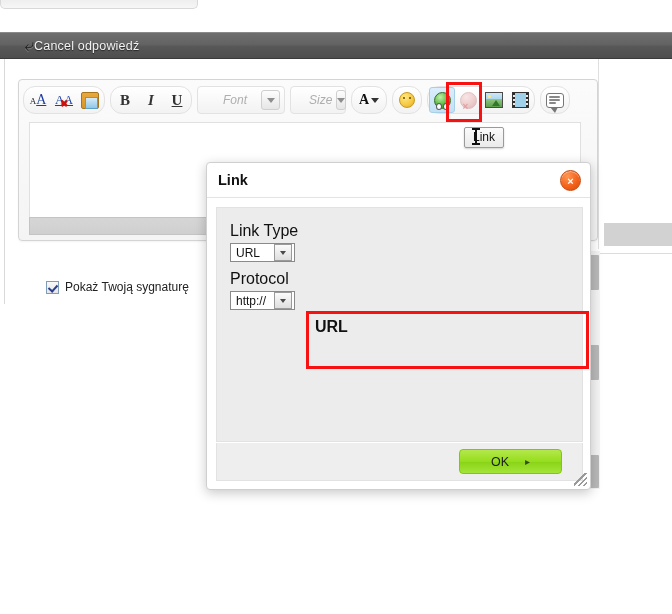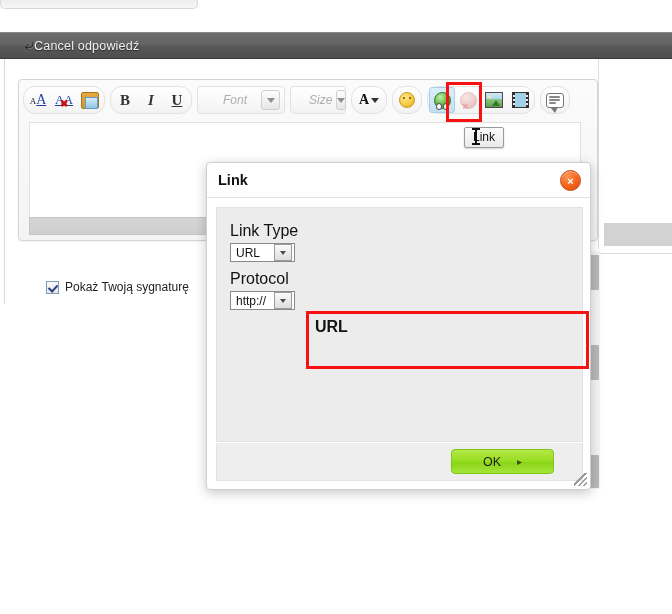--- a/index.html
+++ b/index.html
@@ -541,21 +541,21 @@
     left: 9px; top: 280px;
     width: 367px; height: 38px;
     background: #eeeeee;
     border: 1px solid #e2e2e2;
     border-top: none;
     box-sizing: border-box;
     display: flex;
     align-items: center;
     justify-content: flex-end;
     gap: 8px;
-    padding-right: 28px;
+    padding-right: 20px;
   }
   .dlg-btn {
     height: 25px;
     min-width: 103px;
     border-radius: 4px;
     display: flex;
     align-items: center;
     justify-content: center;
     gap: 16px;
     font-size: 12.5px;

